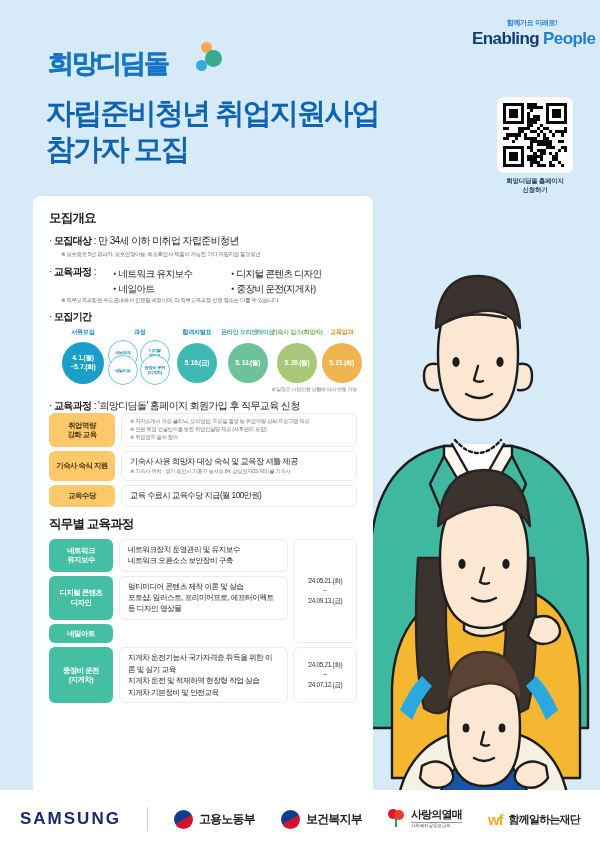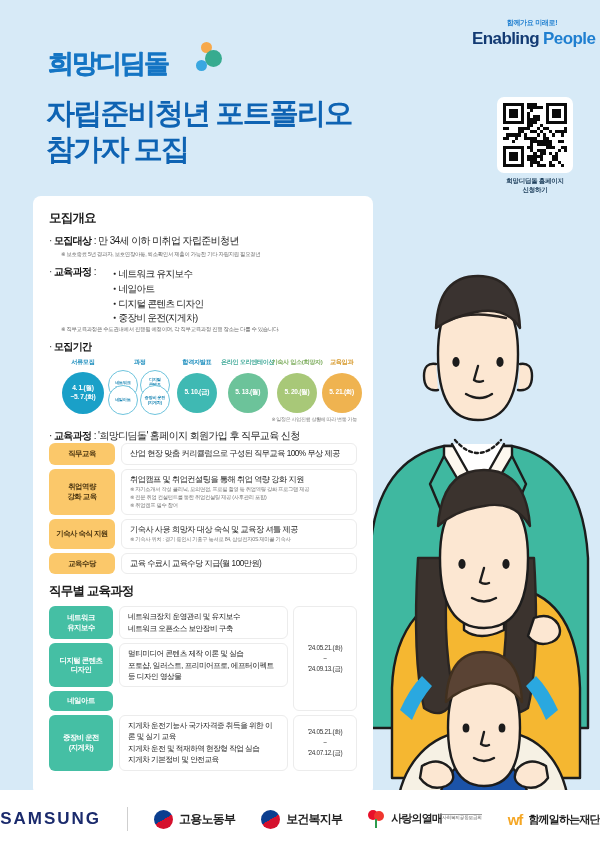--- a/index.html
+++ b/index.html
@@ -166,21 +166,21 @@
   .f-samsung { font-size:17px; font-weight:bold; color:#1a2a6c; letter-spacing:2px; font-family:"Liberation Sans",sans-serif; }
   .f-div { width:1px; height:24px; background:#cfcfcf; }
   .f-txt { font-size:12px; font-weight:bold; color:#222; letter-spacing:-0.8px; }
   .f-txt.sm { font-size:11px; }
   .taegeuk { width:19px; height:19px; border-radius:50%; background:linear-gradient(150deg,#0b3e8f 50%, #d5102d 50%); position:relative; }
   .taegeuk:after{ content:""; position:absolute; inset:4px; border-radius:50%; background:rgba(255,255,255,.0); }
   .fruit { width:17px; height:19px; position:relative; }
   .fruit .b1,.fruit .b2 { position:absolute; width:10px; height:10px; border-radius:50%; background:#e8102a; }
   .fruit .b1 { left:0; top:0; } .fruit .b2 { left:6px; top:1px; background:#f0372f; }
   .fruit .st { position:absolute; left:7px; top:9px; width:2px; height:9px; background:#2e9b4e; }
-  .col2 { display:flex; flex-direction:row; line-height:1.05;justify-content:flex-end; }
+  .col2 { display:flex; flex-direction:column; line-height:1.05;justify-content:flex-end; }
   .col2 .sub { font-size:4.6px; color:#555; letter-spacing:-0.2px; border-top:1px solid #999; padding-top:1px; margin-top:1px; }
   .wf { font-size:15px; font-weight:bold; color:#f5a623; letter-spacing:-1px; }
 </style>
 </head>
 <body>
 
 <div class="poster">
 
   <div class="brandmark">
     <div class="tag">함께가요 미래로!</div>
@@ -642,21 +642,21 @@
   <div class="logo">
     <span class="word">희망디딤돌</span>
     <span class="dots">
       <span class="dot-orange"></span>
       <span class="dot-green"></span>
       <span class="dot-blue"></span>
     </span>
   </div>
 
   <div class="headline">
-    <h1>자립준비청년 포트폴리오</h1>
+    <h1>자립준비청년 취업지원사업</h1>
     <div class="line2row">
       <h1 class="l2">참가자 모집</h1>
     </div>
   </div>
 
   <div class="people">
     <svg viewBox="0 0 248 560" width="248" height="560" xmlns="http://www.w3.org/2000/svg">
       <g stroke="#1c1c1c" stroke-width="2.4" stroke-linejoin="round" stroke-linecap="round" fill="none">
 
         <path d="M18 300 C20 228 52 196 92 188 L160 188 C200 196 232 228 236 300 L236 470 L18 470 Z" fill="#3fb8a0"></path>
@@ -716,21 +716,21 @@
     <h2 class="sec">모집개요</h2>
 
     <div class="li">
       <span class="dot">·</span> <b>모집대상</b> : <span>만 34세 이하 미취업 자립준비청년</span>
     </div>
     <div class="note">※ 보호종료 5년 경과자, 보호연장아동, 퇴소확인서 제출이 가능한 기타 자립지원 필요청년</div>
 
     <div class="li" style="margin-top:5px;">
       <span class="dot">·</span> <b>교육과정</b> :
     </div>
-    <div class="courses2col" style="margin-top:-15px; padding-left:64px;flex-direction:column;">
+    <div class="courses2col" style="margin-top:-15px; padding-left:64px;">
       <div class="col">
         <div class="c">네트워크 유지보수</div>
         <div class="c">네일아트</div>
       </div>
       <div class="col">
         <div class="c">디지털 콘텐츠 디자인</div>
         <div class="c">중장비 운전(지게차)</div>
       </div>
     </div>
     <div class="note">※ 직무교육과정은 수도권내에서 진행될 예정이며, 각 직무교육과정 진행 장소는 다를 수 있습니다.</div>
@@ -764,29 +764,22 @@
         </div>
       <div class="tl-foot">※ 일정은 사업진행 상황에 따라 변동 가능</div>
     </div>
 
     <div class="apply">
       <span class="dot">·</span> <b>교육과정</b> : <span>'희망디딤돌' 홈페이지 회원가입 후 직무교육 신청</span>
     </div>
 
     <div id="support-rows">
         <div class="sup-row">
-          <div class="sup-tag">직무교육</div>
-          <div class="sup-body">
-            <div class="t">산업 현장 맞춤 커리큘럼으로 구성된 직무교육 100% 무상 제공</div>
-          </div>
-        </div>
-        <div class="sup-row">
           <div class="sup-tag">취업역량<br>강화 교육</div>
           <div class="sup-body">
-            <div class="t">취업캠프 및 취업컨설팅을 통해 취업 역량 강화 지원</div>
             <div class="n">※ 자기소개서 작성 클리닉, 모의면접, 프로필 촬영 등 취업역량 강화 프로그램 제공</div>
             <div class="n">※ 전문 취업 컨설턴트를 통한 취업컨설팅 제공 (사후관리 포함)</div>
             <div class="n">※ 취업캠프 필수 참여</div>
           </div>
         </div>
         <div class="sup-row">
           <div class="sup-tag">기숙사 숙식 지원</div>
           <div class="sup-body">
             <div class="t">기숙사 사용 희망자 대상 숙식 및 교육장 셔틀 제공</div>
             <div class="n">※ 기숙사 위치 : 경기 용인시 기흥구 농서로 84, 삼성전자0S 제미콜 기숙사</div>

